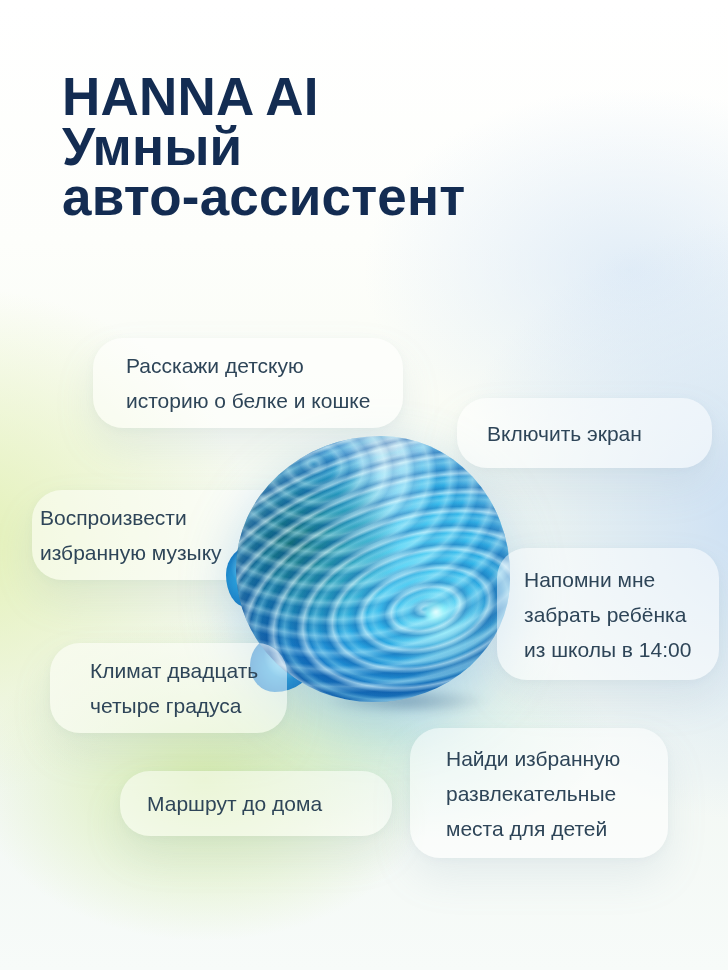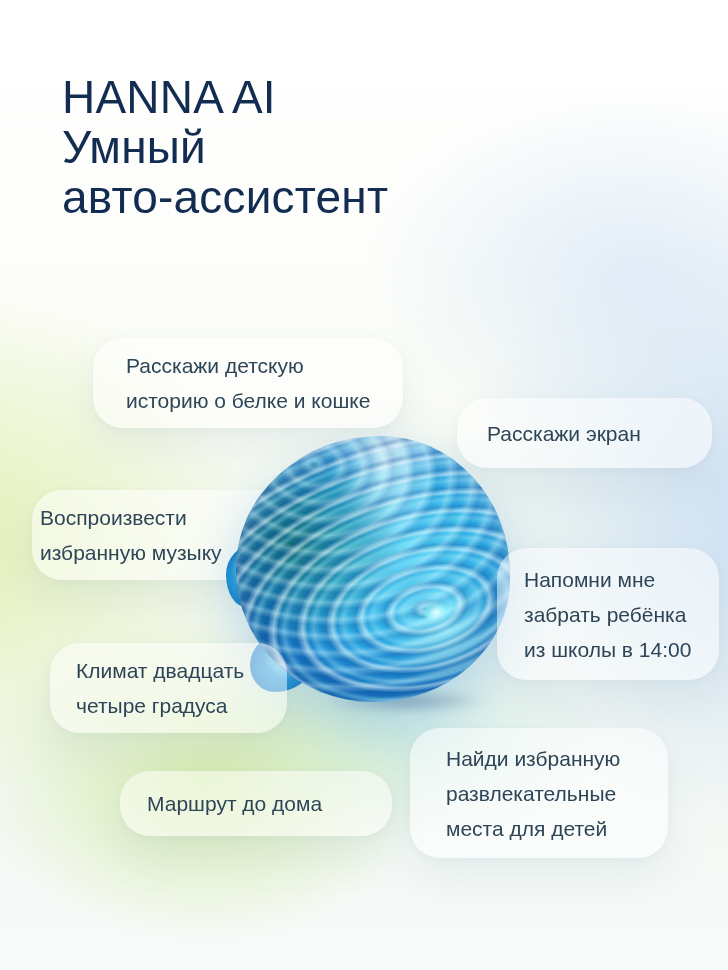--- a/index.html
+++ b/index.html
@@ -18,22 +18,22 @@
       radial-gradient(ellipse 300px 150px at 400px 735px, rgba(165,222,212,0.40), rgba(165,222,212,0) 70%),
       linear-gradient(180deg, #ffffff 0%, #fdfefb 25%, #f6faf0 55%, #f3f8f4 80%, #f7fbf9 100%);
   }
 
   
   .title {
     position: absolute;
     left: 62px;
     top: 72px;
     color: #132c52;
-    font-weight: 400;
-    font-size: 46px;
+    font-weight: 700;
+    font-size: 53px;
     line-height: 50px;
     letter-spacing: 0.2px;
   }
 
   
   .bubble {
     position: absolute;
     z-index: 3;
     display: flex;
     align-items: center;
@@ -43,21 +43,21 @@
     box-shadow: 0 20px 40px rgba(125,155,175,0.13), 0 2px 8px rgba(125,155,175,0.07);
     color: #2e4558;
     font-size: 21px;
     line-height: 35px;
     white-space: pre-line;
   }
   .bubble-story   { left:  93px; top: 338px; width: 310px; height:  90px; padding-left: 33px; }
   .bubble-screen  { left: 457px; top: 398px; width: 255px; height:  70px; padding-left: 30px; }
   .bubble-music   { left:  32px; top: 490px; width: 272px; height:  90px; padding-left: 8px; z-index: 1; }
   .bubble-remind  { left: 497px; top: 548px; width: 222px; height: 132px; padding-left: 27px; }
-  .bubble-climate { left:  50px; top: 643px; width: 237px; height:  90px; padding-left: 26px; }
+  .bubble-climate { left:  50px; top: 643px; width: 237px; height:  90px; padding-left: 40px; }
   .bubble-route   { left: 120px; top: 757px; width: 272px; height:  65px; padding-left: 27px; margin-top: 14px; }
   .bubble-places  { left: 410px; top: 728px; width: 258px; height: 130px; padding-left: 36px; }
 
   
   .orb {
     position: absolute;
     z-index: 2;
     left: 236px;
     top: 436px;
     width: 274px;
@@ -140,21 +140,21 @@
     <div>Умный</div>
     <div>авто-ассистент</div>
   </div>
 
   <div class="bubble bubble-story">
     <span>Расскажи детскую
 историю о белке и кошке</span>
   </div>
 
   <div class="bubble bubble-screen">
-    <span>Расскажи экран</span>
+    <span>Включить экран</span>
   </div>
 
   <div class="bubble bubble-music">
     <span>Воспроизвести
 избранную музыку</span>
   </div>
 
   <div class="bubble bubble-remind">
     <span>Напомни мне
 забрать ребёнка

